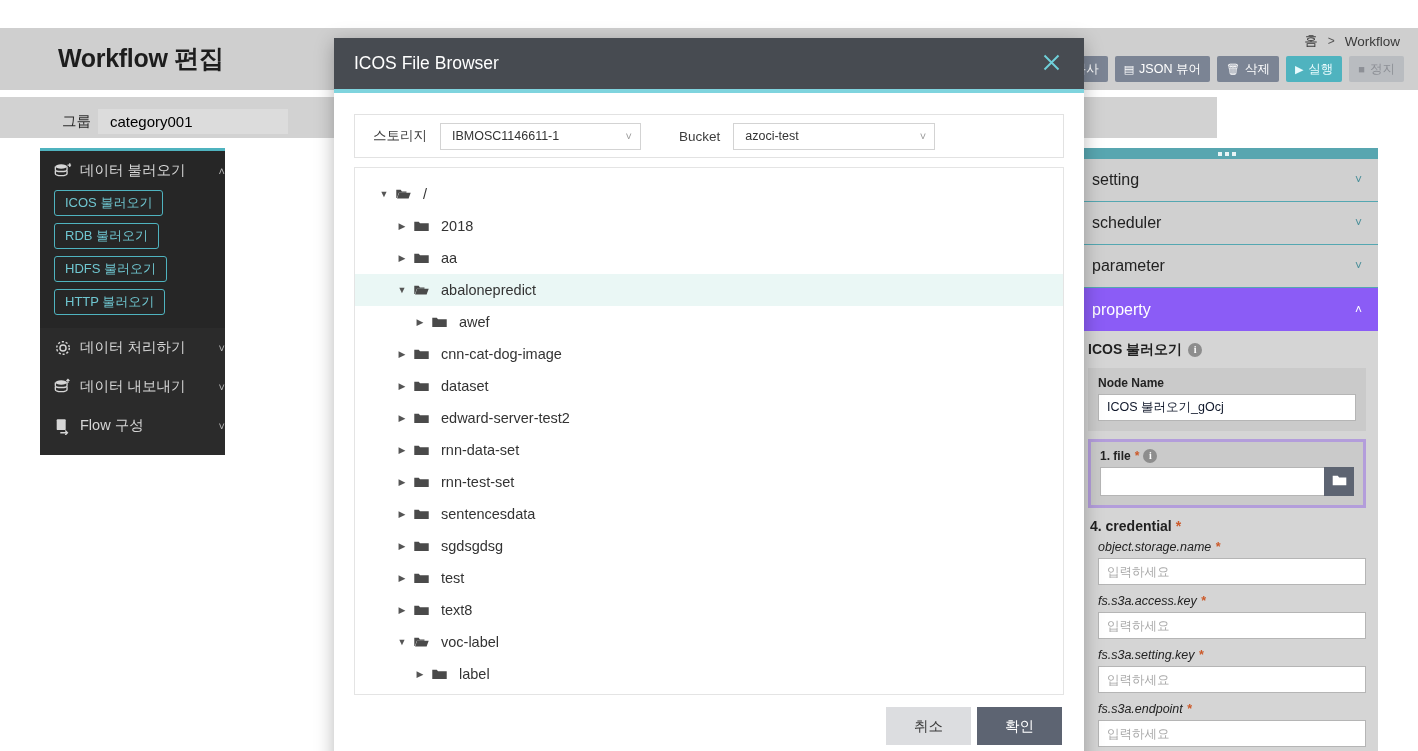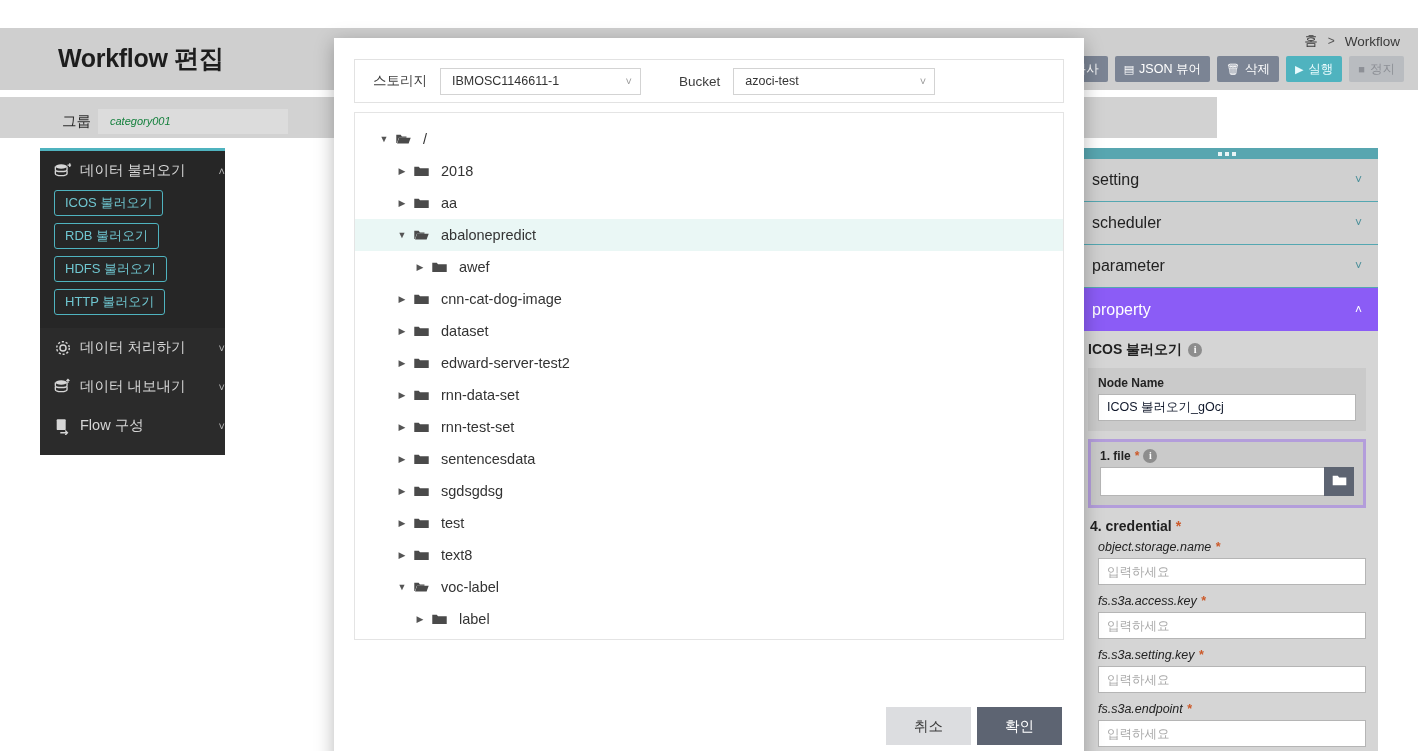--- a/index.html
+++ b/index.html
@@ -49,21 +49,21 @@
     background: #d2d2d2; border-bottom: 1px solid #c0c0c0;
   }
   .group-label {
     position: absolute; left: 62px; top: 15px;
     font-size: 14.5px; color: #2b2b2b;
   }
   .group-value {
     position: absolute; left: 98px; top: 12px;
     min-width: 190px; height: 25px; line-height: 25px;
     background: #dcdcdc; padding: 0 12px;
-    font-size: 11px; color: #15803d; font-style: italic;
+    font-size: 15px; color: #000000;
   }
 
   
   .canvas {
     position: absolute; left: 0; top: 110px; width: 1418px; height: 641px;
     background: #ffffff;
   }
 
   
   .palette {
@@ -410,20 +410,30 @@
             <input class="fld-input" placeholder="입력하세요" style="">
           </div>
         </div>
       </div>
     </div>
   </div>
 
   <div class="overlay">
     <div class="modal">
 
+      <div class="modal-head">
+        <span class="modal-title">ICOS File Browser</span>
+        <button class="close-x">
+          <span>
+            <svg viewBox="0 0 24 24">
+                <path d="M4 4 L20 20 M20 4 L4 20" stroke="#6fd0da" stroke-width="2.2" fill="none"></path>
+              </svg>
+          </span>
+        </button>
+      </div>
 
       <div class="modal-body">
 
         <div class="select-row">
           <span class="sel-label">스토리지</span>
           <div class="sel-wrap">
             <div class="sel-box w1">
               <span>IBMOSC1146611-1</span>
               <span class="caret">˅</span>
             </div>

